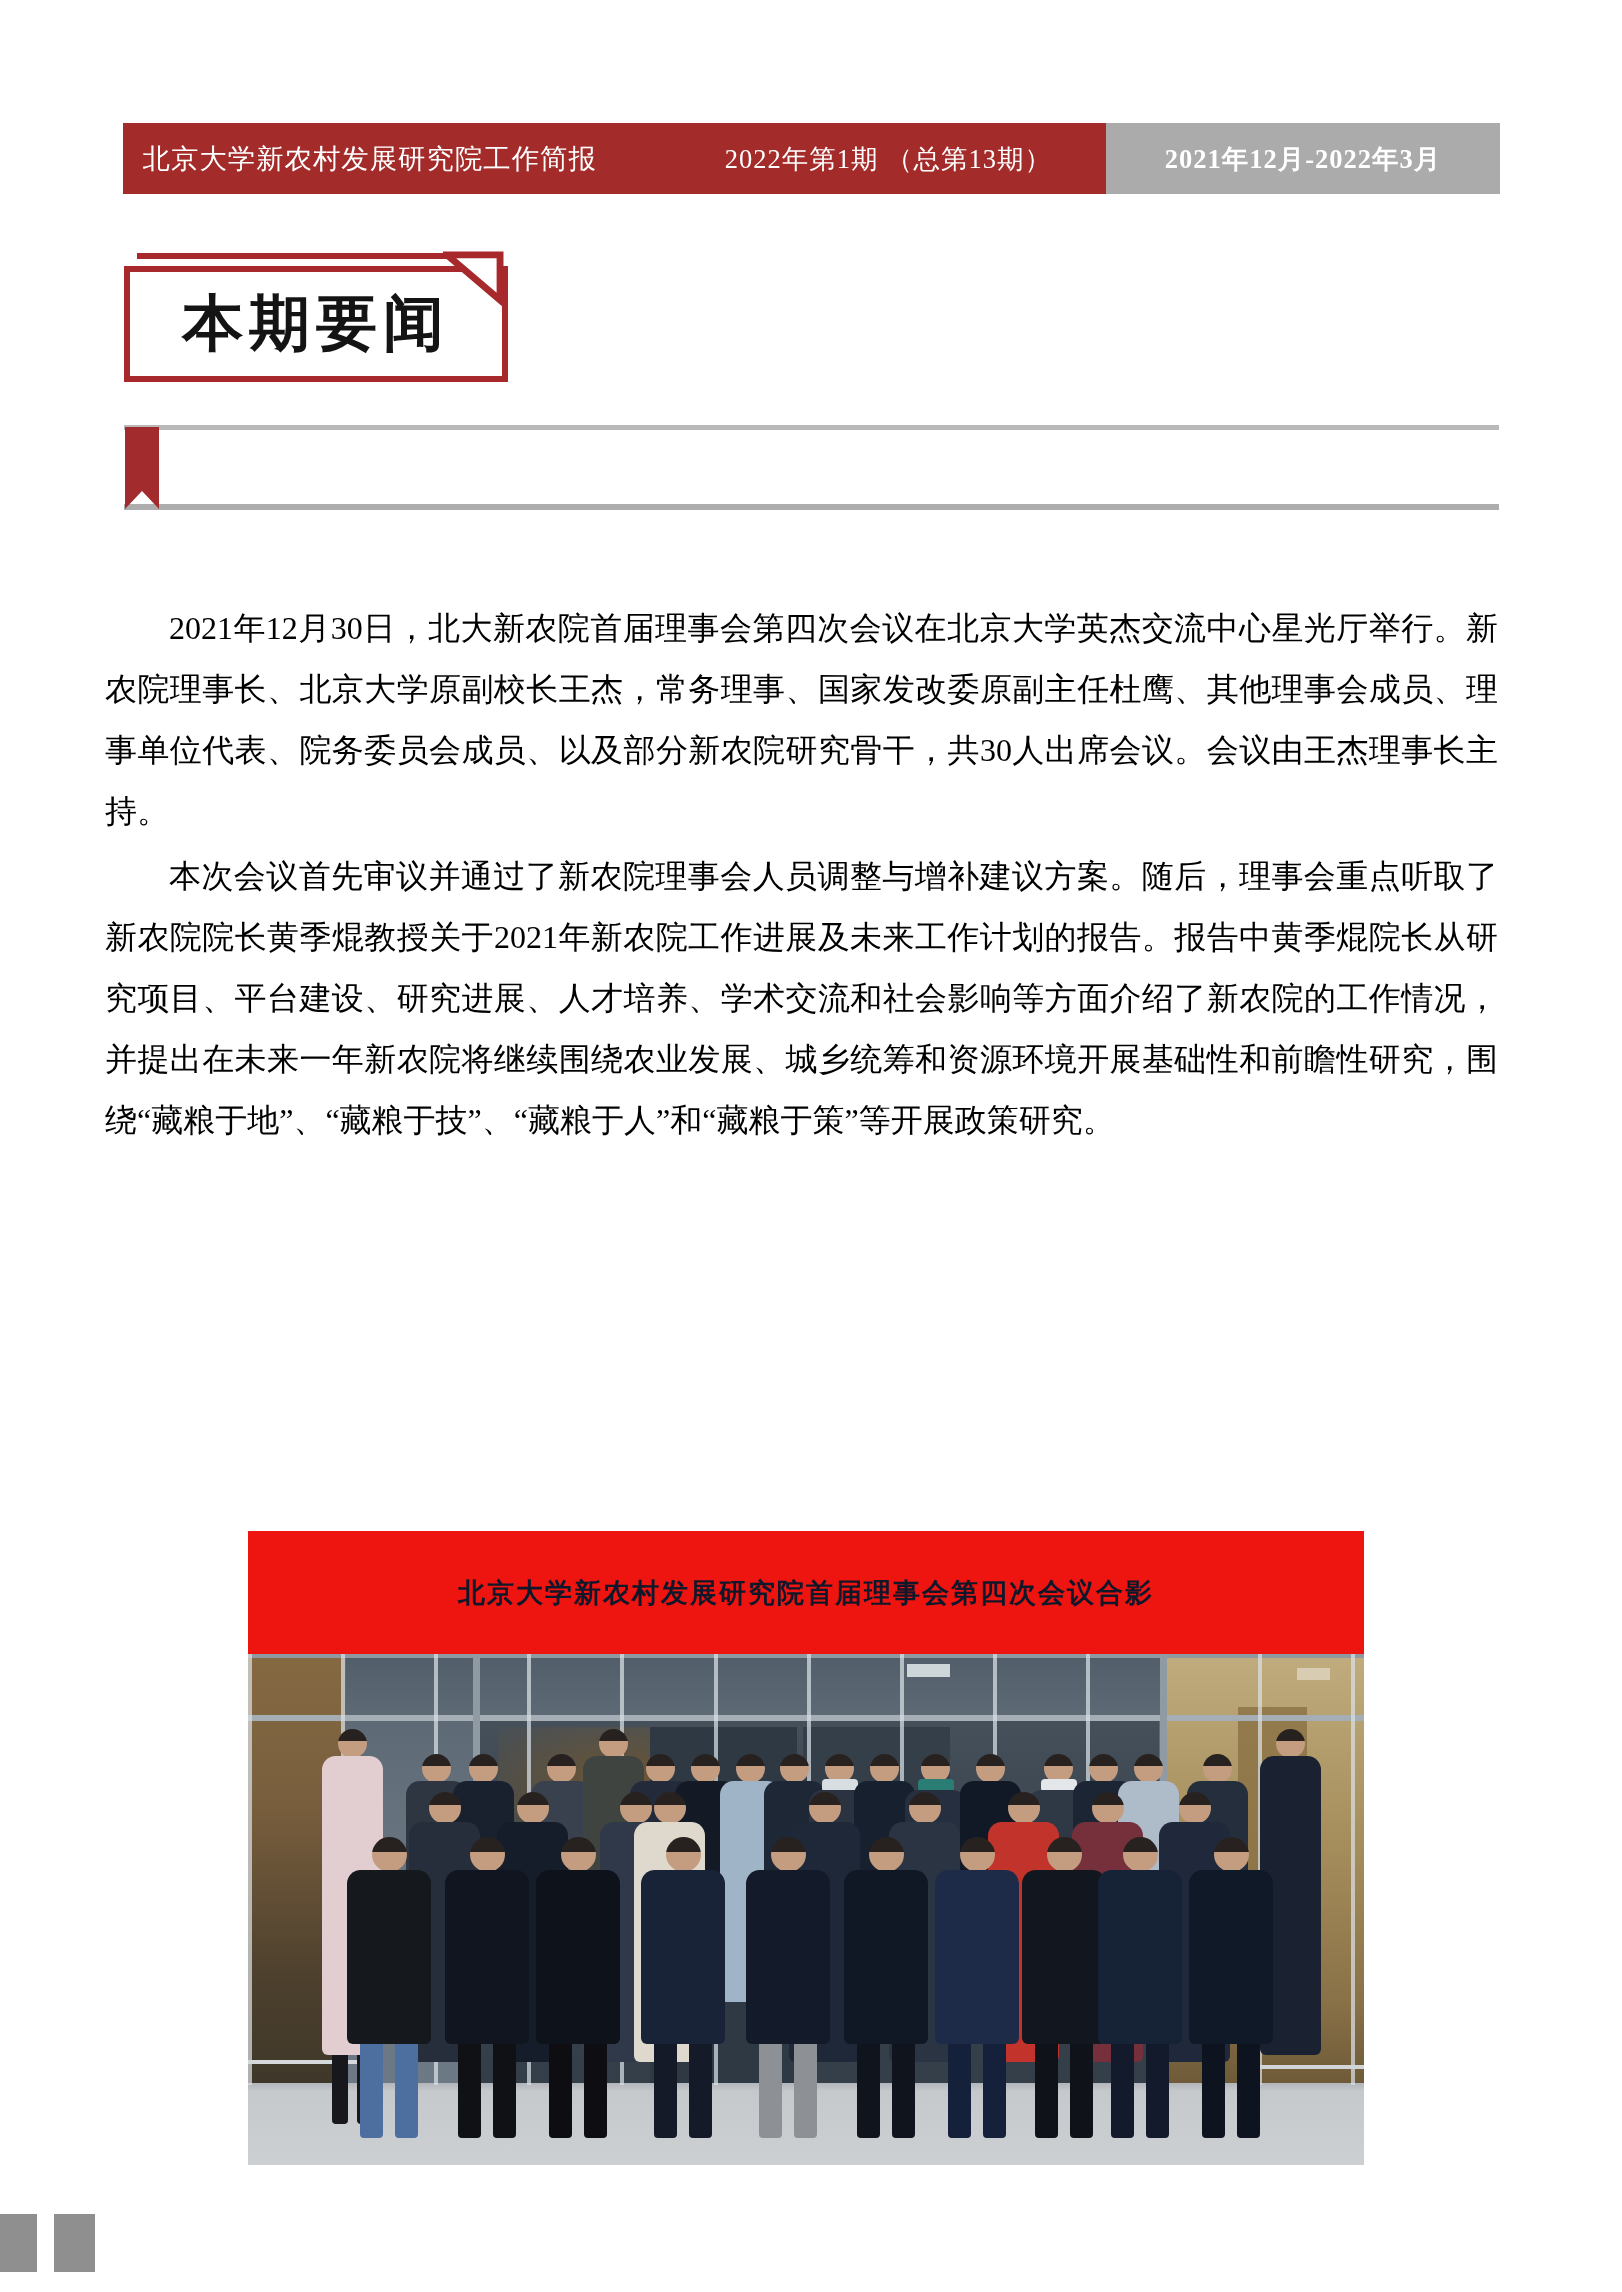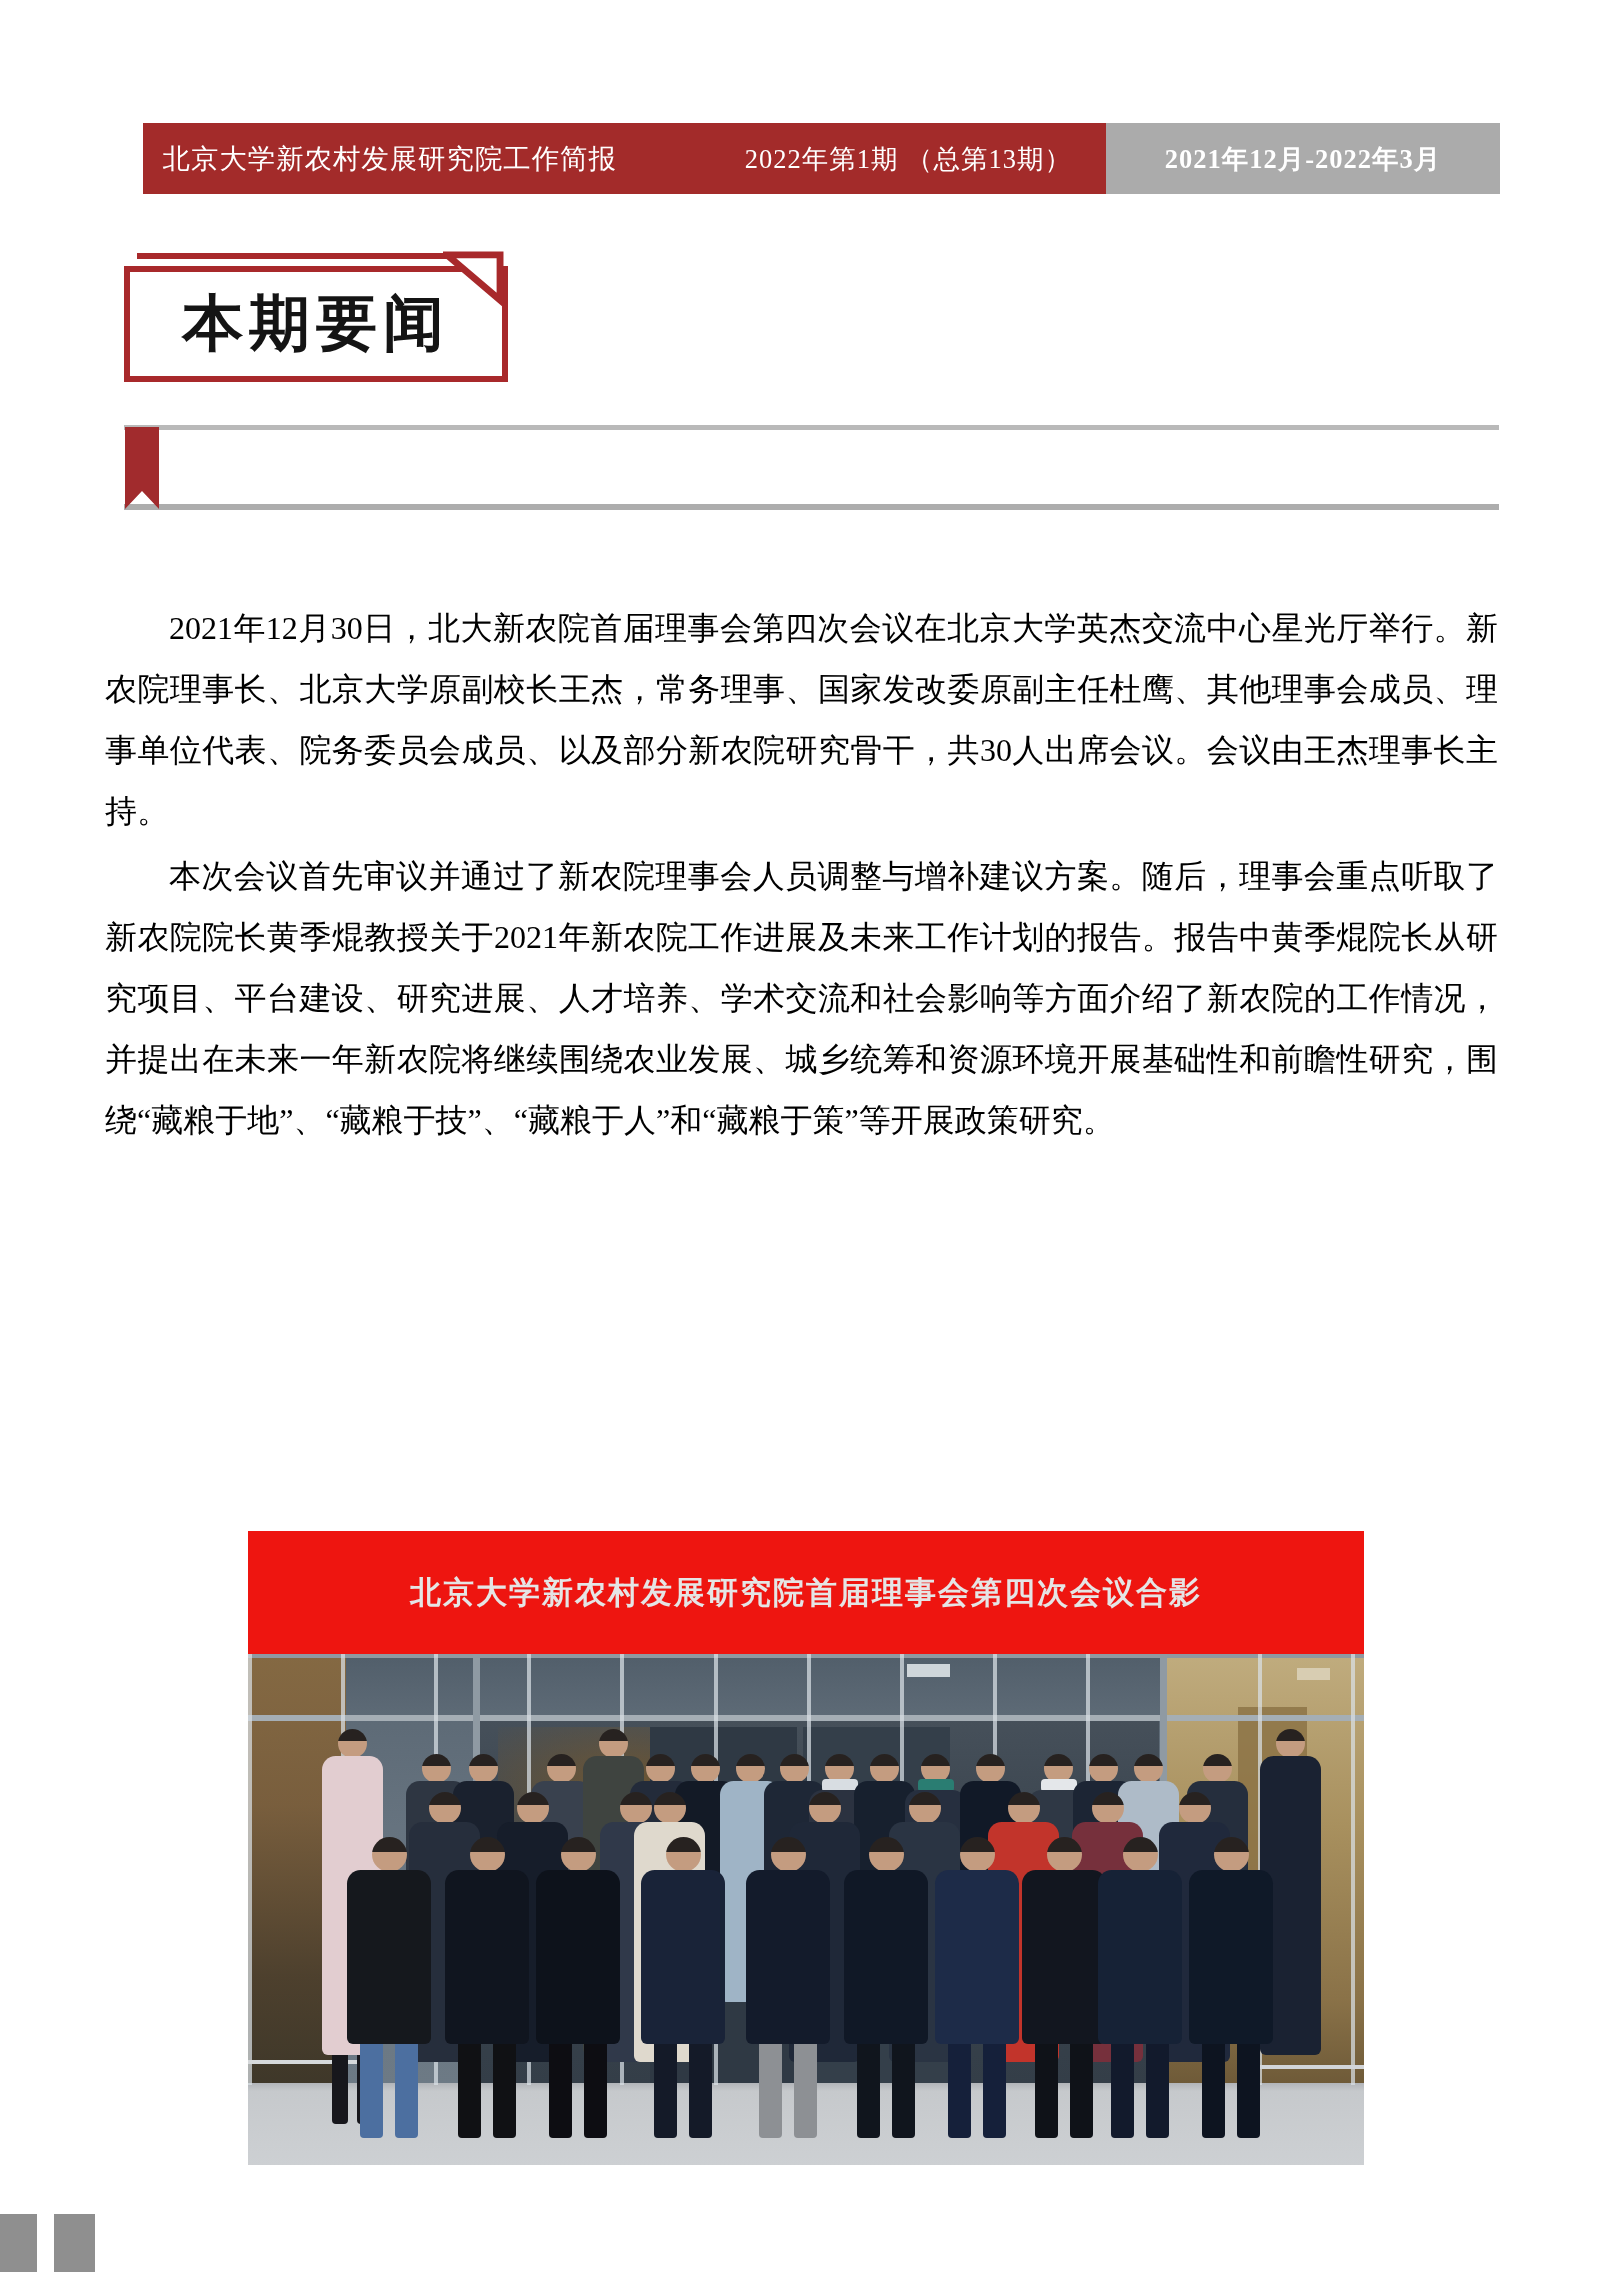--- a/index.html
+++ b/index.html
@@ -4,21 +4,21 @@
 <style>
   html,body{margin:0;padding:0;background:#e8e8e8;}
   #page{
     position:relative;width:1622px;height:2293px;margin:0 auto;
     background:#ffffff;overflow:hidden;
     font-family:"Liberation Serif","DejaVu Serif",serif;
   }
   
   #masthead-bar{
     position:absolute;left:123px;top:123px;width:983px;height:71px;
-    display:flex;align-items:center;color:#ffffff;margin-left:20px;
+    display:flex;align-items:center;color:#ffffff;
   }
   #masthead-title{font-size:27.4px;padding-left:19.6px;letter-spacing:1px;}
   #masthead-issue{margin-left:auto;padding-right:54px;font-size:26.5px;letter-spacing:1px;}
   #masthead-period{
     position:absolute;left:1106px;top:123px;width:394px;height:71px;
     display:flex;align-items:center;justify-content:center;
     color:#ffffff;font-size:26.5px;letter-spacing:1px;font-weight:bold;
   }
   
   #feature-outer{
@@ -55,21 +55,21 @@
   }
   #article p{margin:4px;text-indent:2em;}
   
   #photo{
     position:absolute;left:248px;top:1531px;width:1116px;height:634px;
     overflow:hidden;background:#66737F;
   }
   #photo-banner{
     position:absolute;left:0;top:0;width:100%;height:123px;z-index:6;
     display:flex;align-items:center;justify-content:center;
-    color:#e5e5e5;font-weight:bold;font-size:31px;letter-spacing:2px;
+    color:#0f172a;font-weight:bold;font-size:27px;letter-spacing:2px;
     font-family:"Liberation Sans","DejaVu Sans",sans-serif;
   }
   .ph{position:absolute;}
   #glass-base{left:0;top:123px;width:100%;height:431px;
     background:linear-gradient(180deg,#515E6A 0%,#5d6a76 14%,#66737F 40%,#6d7a85 100%);z-index:1;}
   #warm-left{left:0;top:123px;width:98px;height:431px;z-index:1;
     background:linear-gradient(180deg,#8a6a3e 0%,#7B5C36 35%,#4a3a24 75%,#39301f 100%);opacity:.9;}
   #interior-dark{left:225px;top:188px;width:686px;height:366px;z-index:1;
     background:linear-gradient(180deg,#46505a 0%,#3C4650 30%,#343e48 100%);}
   #interior-glow{left:250px;top:196px;width:323px;height:147px;z-index:1;

